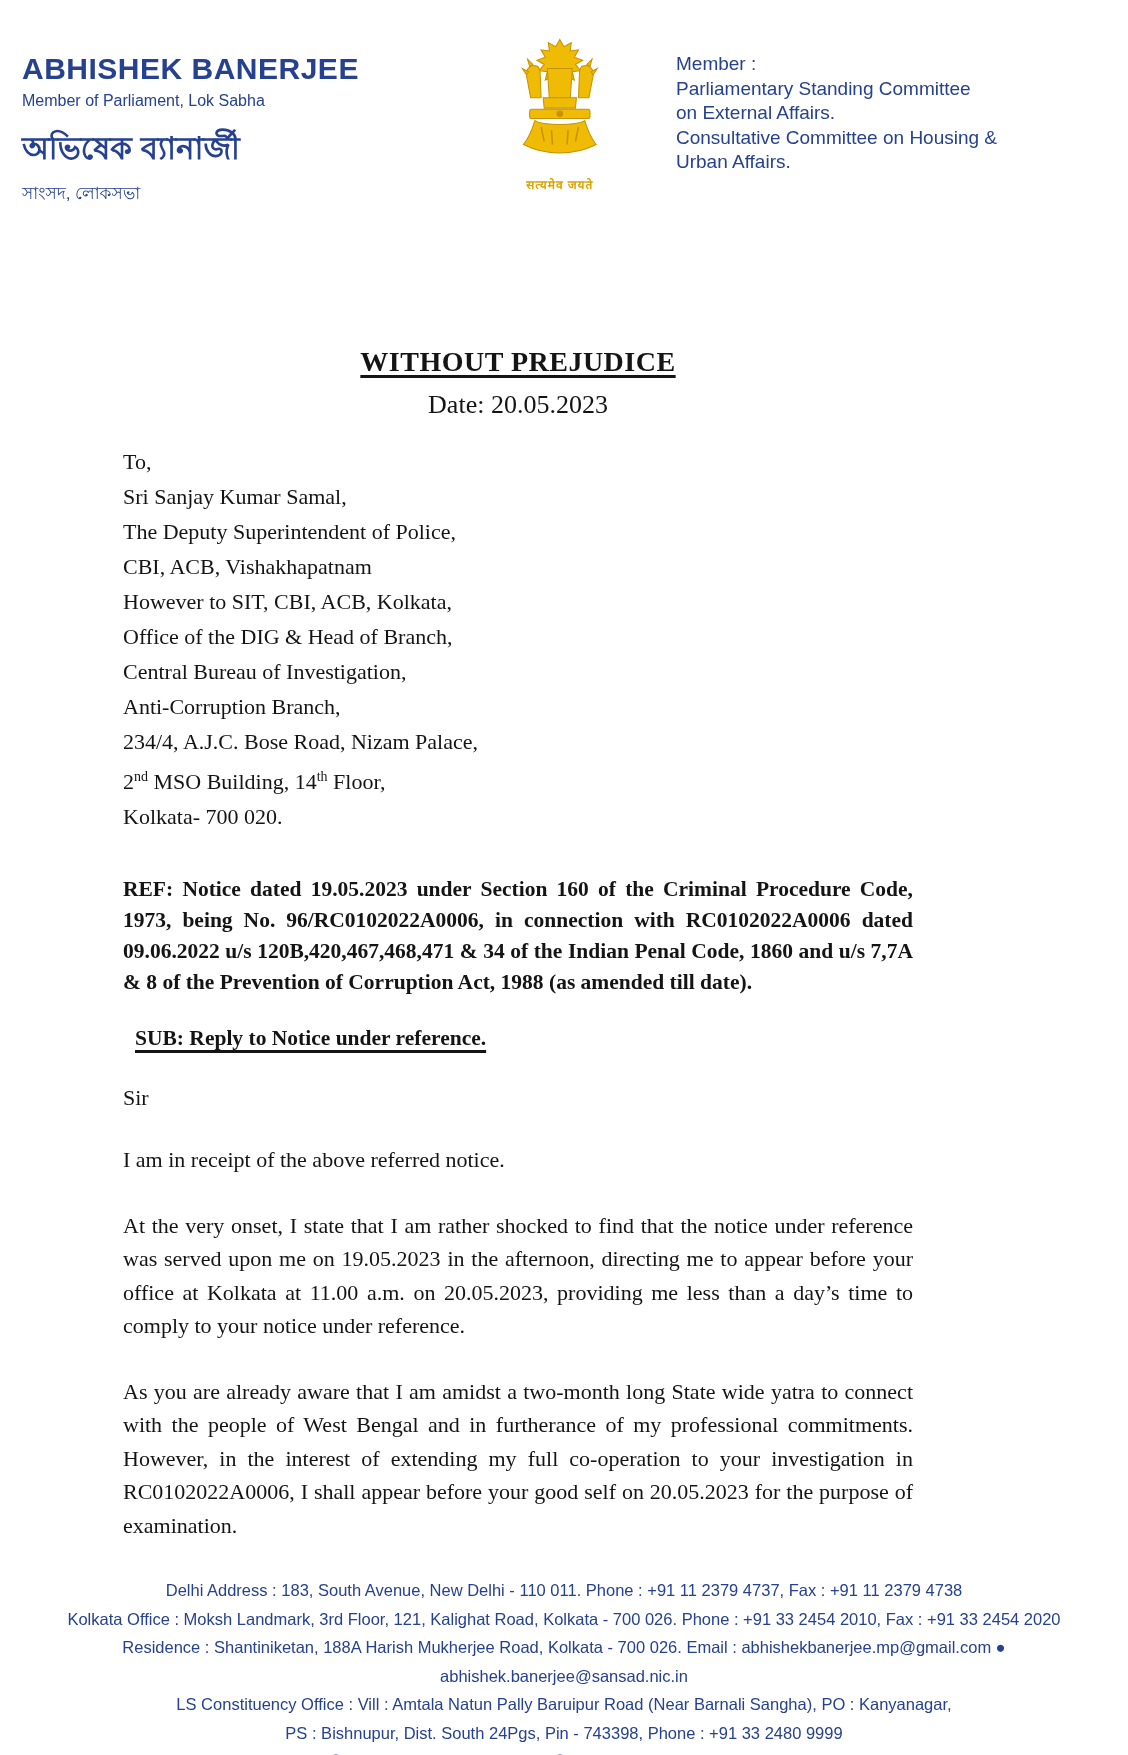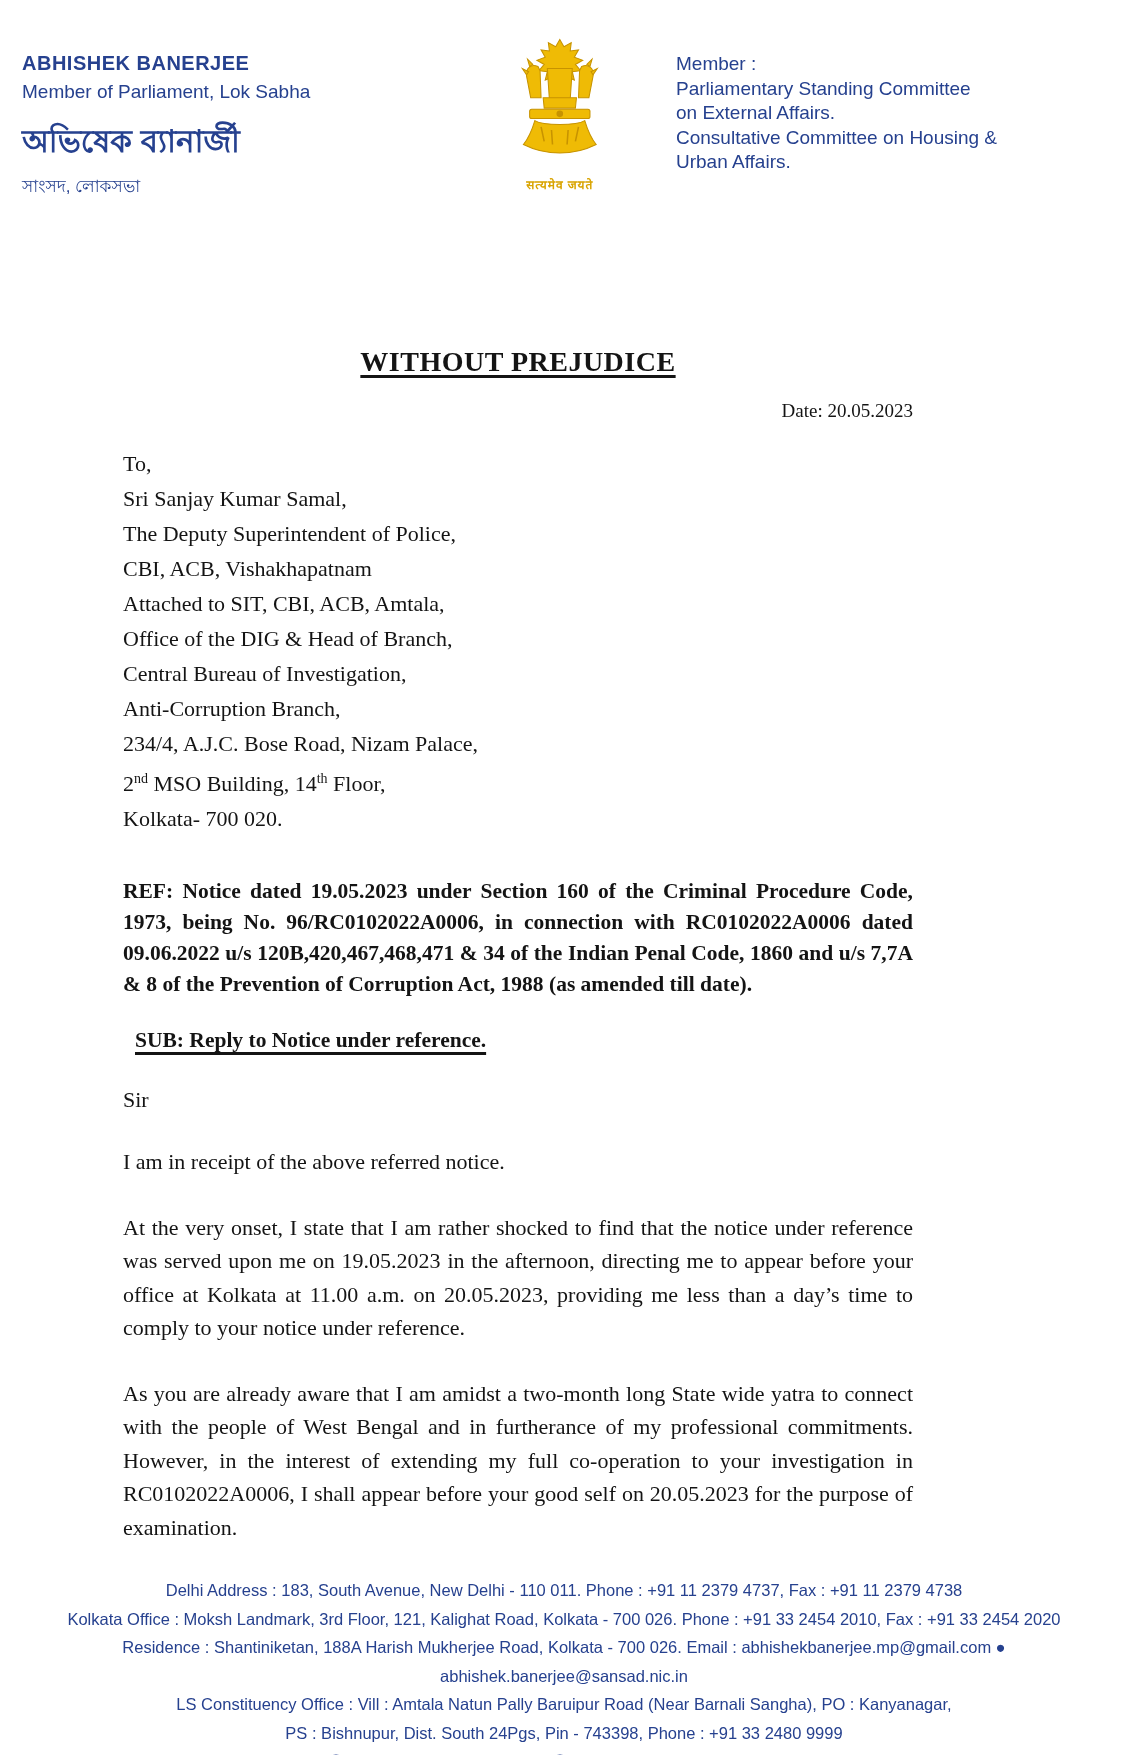--- a/index.html
+++ b/index.html
@@ -15,22 +15,22 @@
     color: #141414;
   }
 
   
   .letterhead { position: relative; height: 250px; }
   .lh-left {
     position: absolute; left: 22px; top: 52px;
     color: #26418F;
     font-family: "Liberation Sans", sans-serif;
   }
-  .lh-name { font-size: 20px; font-weight: bold; letter-spacing: 0.5px; }
-  .lh-title { font-size: 19px; margin-top: 6px; }
+  .lh-name { font-size: 30px; font-weight: bold; letter-spacing: 0.5px; }
+  .lh-title { font-size: 16px; margin-top: 6px; }
   .lh-name-bn { font-size: 31px; font-weight: bold; margin-top: 14px; }
   .lh-title-bn { font-size: 17px; margin-top: 4px; }
 
   .lh-emblem {
     position: absolute; left: 50%; top: 36px;
     transform: translateX(-53%);
     width: 140px; text-align: center;
   }
   .lh-emblem svg { display: block; margin: 0 auto; }
   .lh-motto {
@@ -57,23 +57,23 @@
     font-size: 28px; font-weight: bold;
     letter-spacing: 0.5px;
   }
   .wp-heading span {
     text-decoration: underline;
     text-decoration-thickness: 2.5px;
     text-underline-offset: 4px;
   }
 
   .date-line {
-    margin-top: 22px;
-    text-align: right;
-    font-size: 19px;
+    margin-top: 12px;
+    text-align: center;
+    font-size: 26px;
   }
 
   .address { margin-top: 24px; font-size: 22px; line-height: 35px; }
   .address sup { font-size: 14px; }
 
   .ref-block {
     margin-top: 40px;
     font-size: 21.5px; font-weight: bold;
     line-height: 31px;
     text-align: justify;
@@ -171,21 +171,21 @@
       <span>WITHOUT PREJUDICE</span>
     </div>
 
     <div class="date-line">Date: 20.05.2023</div>
 
     <div class="address">
       <div>To,</div>
       <div>Sri Sanjay Kumar Samal,</div>
       <div>The Deputy Superintendent of Police,</div>
       <div>CBI, ACB, Vishakhapatnam</div>
-      <div>Attached to SIT, CBI, ACB, Amtala,</div>
+      <div>However to SIT, CBI, ACB, Kolkata,</div>
       <div>Office of the DIG &amp; Head of Branch,</div>
       <div>Central Bureau of Investigation,</div>
       <div>Anti-Corruption Branch,</div>
       <div>234/4, A.J.C. Bose Road, Nizam Palace,</div>
       <div><span>2</span><sup>nd</sup><span> MSO Building, 14</span><sup>th</sup><span> Floor,</span></div>
       <div>Kolkata- 700 020.</div>
     </div>
 
     <div class="ref-block">REF: Notice dated 19.05.2023 under Section 160 of the Criminal Procedure Code, 1973, being No. 96/RC0102022A0006, in connection with RC0102022A0006 dated 09.06.2022 u/s 120B,420,467,468,471 &amp; 34 of the Indian Penal Code, 1860 and u/s 7,7A &amp; 8 of the Prevention of Corruption Act, 1988 (as amended till date).</div>
 

